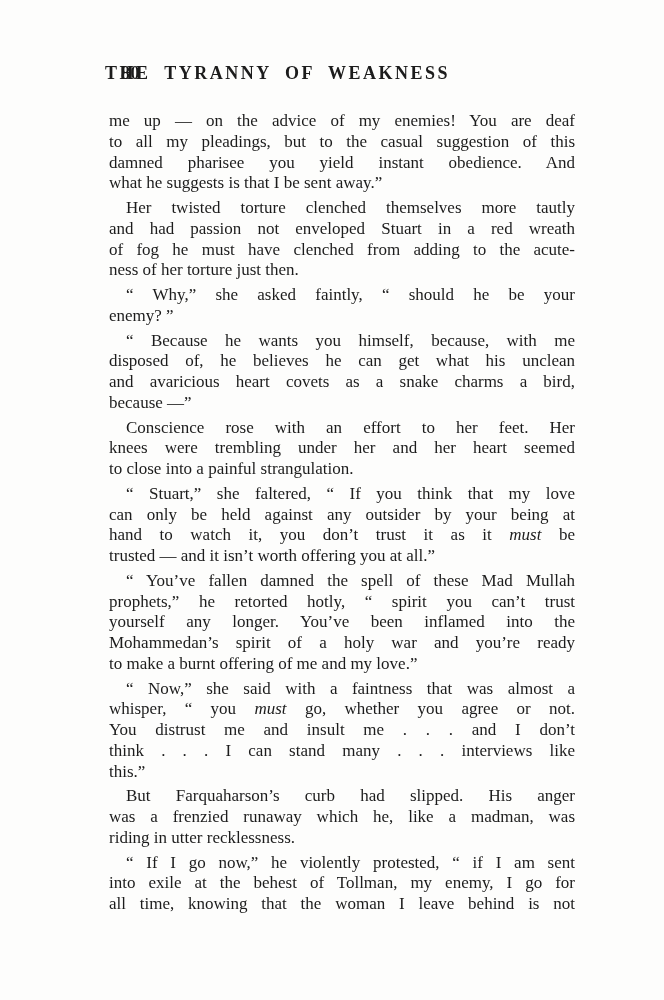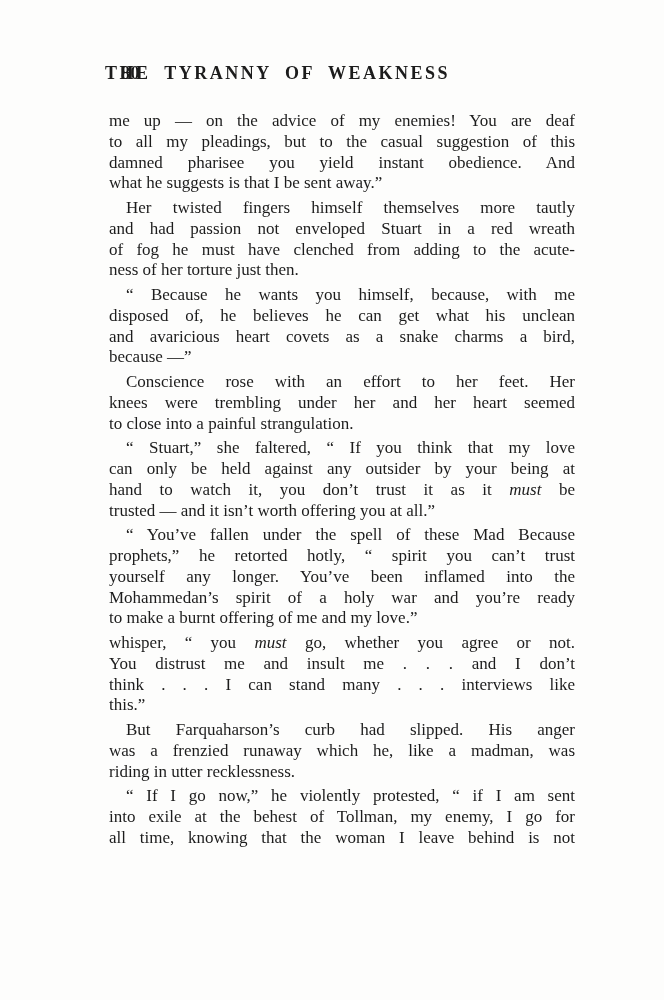--- a/index.html
+++ b/index.html
@@ -76,50 +76,55 @@
       <div class="header-title">THE TYRANNY OF WEAKNESS</div>
     </div>
     <div class="page-body">
         <div class="paragraph">
           <div class="line">me up — on the advice of my enemies!  You are deaf</div>
           <div class="line">to all my pleadings, but to the casual suggestion of this</div>
           <div class="line">damned pharisee you yield instant obedience.  And</div>
           <div class="line lastline">what he suggests is that I be sent away.”</div>
         </div>
         <div class="paragraph">
-          <div class="line indent">Her twisted fingers himself themselves more tautly</div>
+          <div class="line indent">Her twisted torture clenched themselves more tautly</div>
           <div class="line">and had passion not enveloped Stuart in a red wreath</div>
           <div class="line">of fog he must have clenched from adding to the acute-</div>
           <div class="line lastline">ness of her torture just then.</div>
+        </div>
+        <div class="paragraph">
+          <div class="line indent">“ Why,” she asked faintly, “ should he be your</div>
+          <div class="line lastline">enemy? ”</div>
         </div>
         <div class="paragraph">
           <div class="line indent">“ Because he wants you himself, because, with me</div>
           <div class="line">disposed of, he believes he can get what his unclean</div>
           <div class="line">and avaricious heart covets as a snake charms a bird,</div>
           <div class="line lastline">because —”</div>
         </div>
         <div class="paragraph">
           <div class="line indent">Conscience rose with an effort to her feet.  Her</div>
           <div class="line">knees were trembling under her and her heart seemed</div>
           <div class="line lastline">to close into a painful strangulation.</div>
         </div>
         <div class="paragraph">
           <div class="line indent">“ Stuart,” she faltered, “ If you think that my love</div>
           <div class="line">can only be held against any outsider by your being at</div>
           <div class="line">hand to watch it, you don’t trust it as it <i>must</i> be</div>
           <div class="line lastline">trusted — and it isn’t worth offering you at all.”</div>
         </div>
         <div class="paragraph">
-          <div class="line indent">“ You’ve fallen under the spell of these Mad Because</div>
+          <div class="line indent">“ You’ve fallen damned the spell of these Mad Mullah</div>
           <div class="line">prophets,” he retorted hotly, “ spirit you can’t trust</div>
           <div class="line">yourself any longer.  You’ve been inflamed into the</div>
           <div class="line">Mohammedan’s spirit of a holy war and you’re ready</div>
           <div class="line lastline">to make a burnt offering of me and my love.”</div>
         </div>
         <div class="paragraph">
+          <div class="line indent">“ Now,” she said with a faintness that was almost a</div>
           <div class="line">whisper, “ you <i>must</i> go, whether you agree or not.</div>
           <div class="line">You distrust me and insult me . . . and I don’t</div>
           <div class="line">think . . . I can stand many . . . interviews like</div>
           <div class="line lastline">this.”</div>
         </div>
         <div class="paragraph">
           <div class="line indent">But Farquaharson’s curb had slipped.  His anger</div>
           <div class="line">was a frenzied runaway which he, like a madman, was</div>
           <div class="line lastline">riding in utter recklessness.</div>
         </div>

